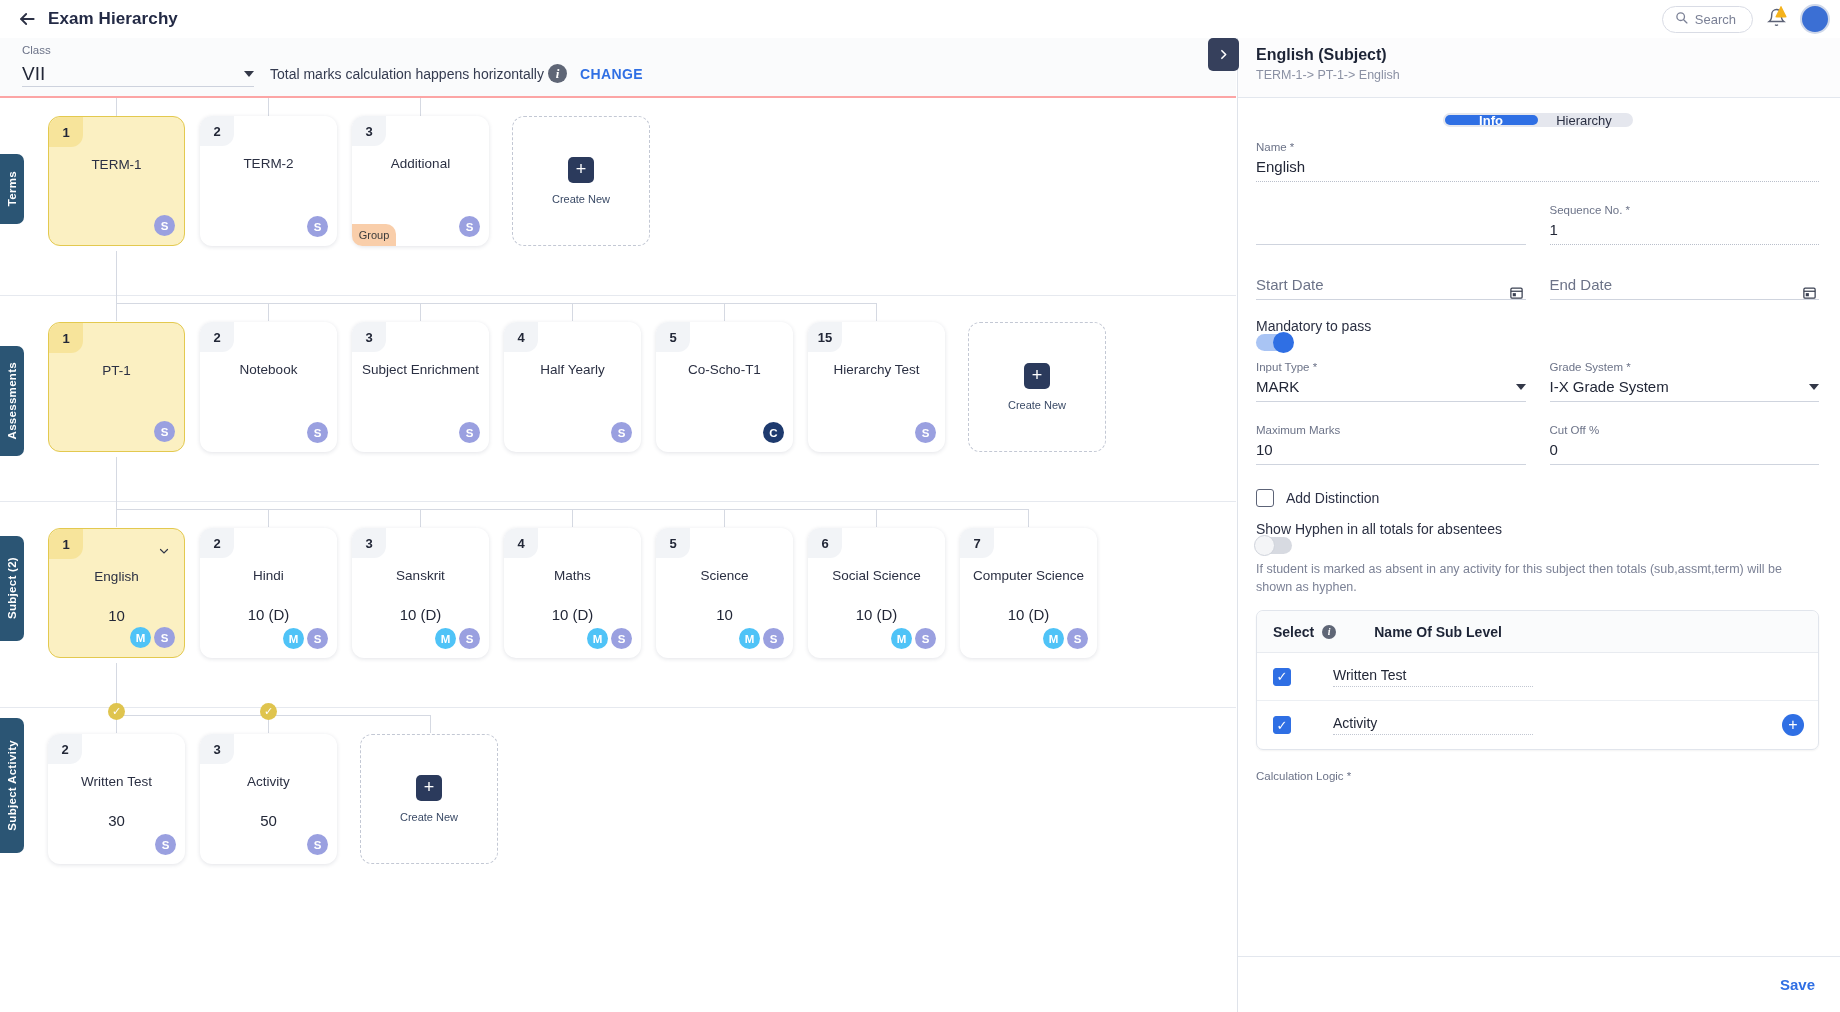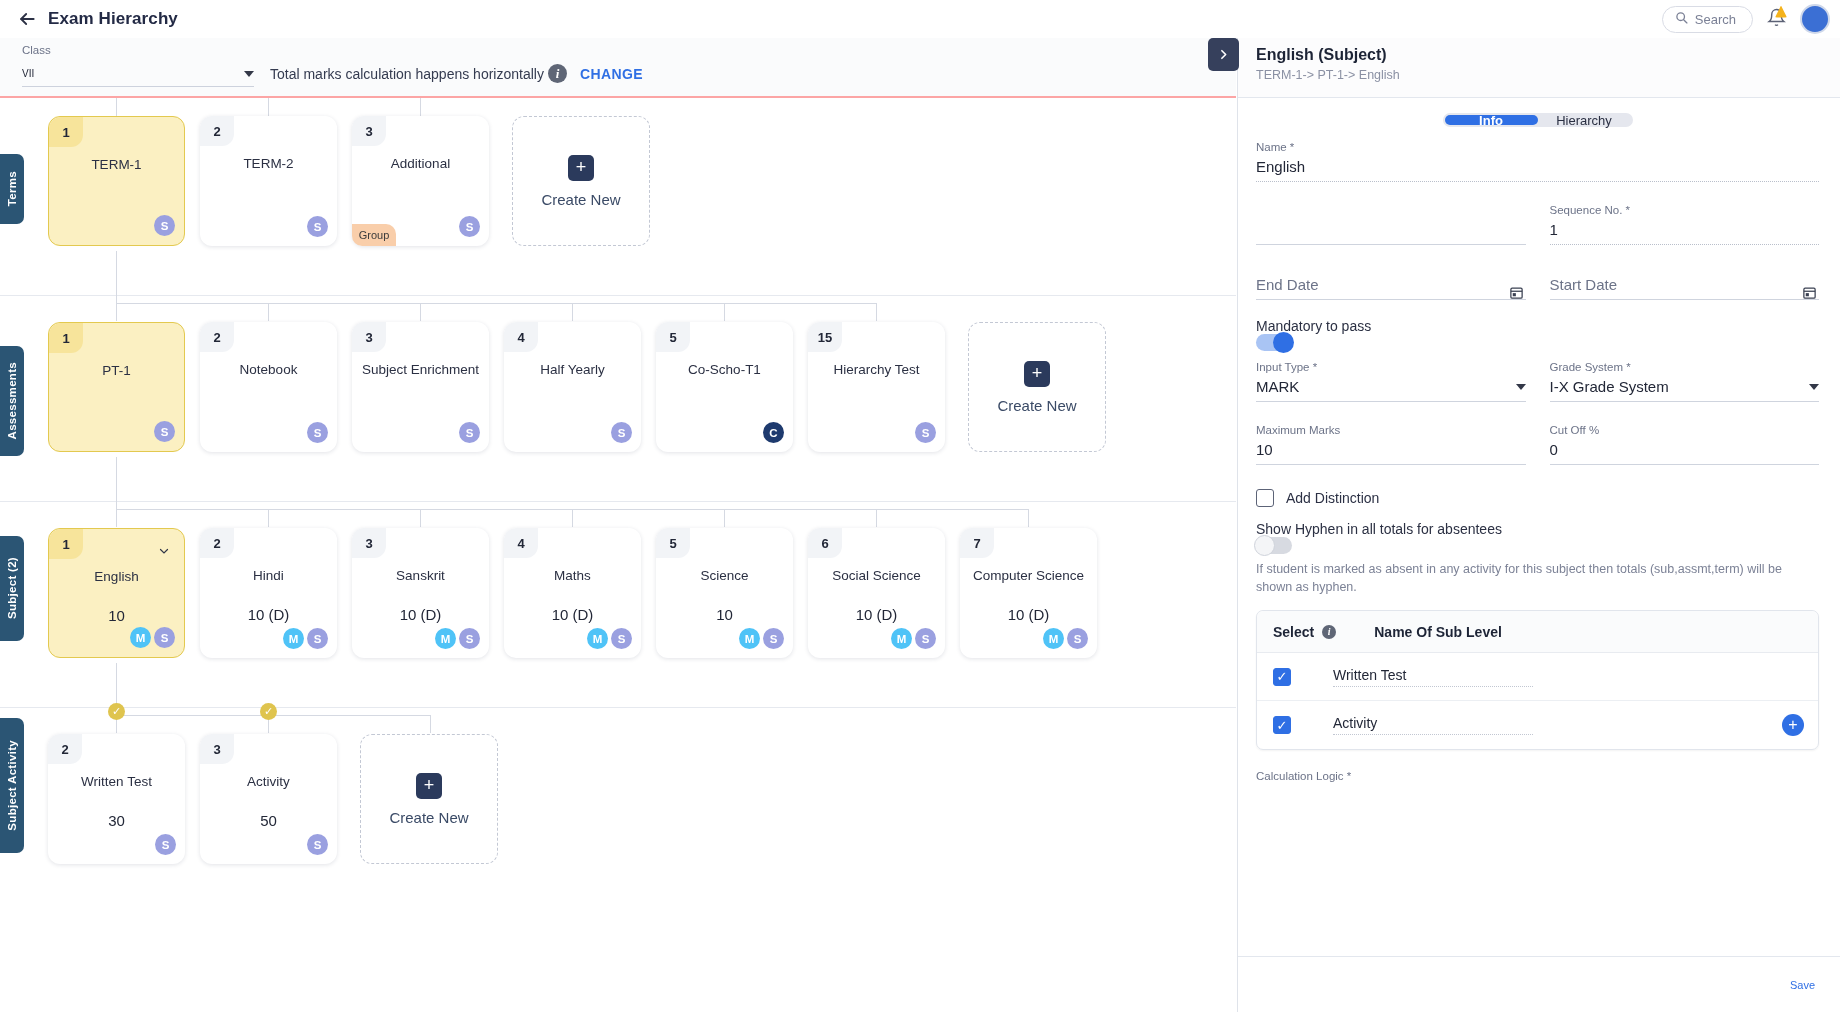--- a/index.html
+++ b/index.html
@@ -52,21 +52,21 @@
   #subbar{
     position:absolute; left:0; top:38px; width:1236px; height:60px;
     background:#fafbfc; border-bottom:2px solid #fca5a5;
     display:flex; align-items:flex-end;
   }
   #class-field{ position:absolute; left:22px; top:6px; width:232px;}
   #class-label{ font-size:11.5px; color:#6c7388; }
   #class-select{
     margin-top:5px; height:26px; border-bottom:1px solid #cdd2dd;
     display:flex; align-items:center; justify-content:space-between;
-    font-size:10px; color:#222737; cursor:pointer;
+    font-size:19px; color:#222737; cursor:pointer;
   }
   .caret{ width:0;height:0;border-left:5px solid transparent;
     border-right:5px solid transparent;border-top:6px solid #333848; }
   #calc-note{
     position:absolute; left:270px; top:28px;
     font-size:14px; color:#343b50;
   }
   #info-circle{
     position:absolute; left:548px; top:26px;
     width:19px;height:19px;border-radius:50%;background:#5f6676;
@@ -143,21 +143,21 @@
   }
   .create-card{
     position:absolute; border:1.6px dashed #c3c8d4; border-radius:12px;
     background:#fff; display:flex; flex-direction:column;
     align-items:center; justify-content:center; gap:10px; cursor:pointer;
   }
   .plus-sq{
     width:26px;height:26px;background:#2b3a5c;border-radius:5px;
     color:#fff;font-size:18px;line-height:24px;text-align:center;
   }
-  .create-lbl{ font-size:15px; color:#3a4val; color:#3a4a66;}
+  .create-lbl{ font-size:11px; color:#3a4val; color:#3a4a66;}
   .check-node{
     position:absolute; width:17px;height:17px;border-radius:50%;
     background:#dfc44e; color:#fff; font-size:11px;
     display:flex;align-items:center;justify-content:center;
   }
 
   
   #panel-toggle{
     position:absolute; left:1208px; top:38px; width:31px;height:33px;
     background:#36405c; border-radius:5px; color:#fff;
@@ -230,21 +230,21 @@
   .addbtn{ margin-left:auto; margin-right:14px; width:22px;height:22px;
     border-radius:50%; background:#2f6fe4; color:#fff; font-size:16px;
     display:flex;align-items:center;justify-content:center; cursor:pointer;}
 
   #calc-logic{ margin-top:20px; font-size:11.5px; color:#6c7388;}
   #rp-foot{
     position:absolute; left:0; bottom:0; width:603px; height:56px;
     border-top:1px solid #e3e7ee; background:#fff;
     display:flex; align-items:center; justify-content:flex-end; padding-right:26px;
   }
-  #save-btn{ font-size:11px; color:#2f6fe4; font-weight:normal; cursor:pointer;margin-left:19px;}
+  #save-btn{ font-size:15px; color:#2f6fe4; font-weight:bold; cursor:pointer;margin-left:19px;}
 </style>
 </head>
 <body>
 
 <div id="topbar">
   <div id="back-arrow">
     <svg width="20" height="20" viewBox="0 0 24 24" fill="none" stroke="#2c3145" stroke-width="2.2" stroke-linecap="round" stroke-linejoin="round">
         <line x1="20" y1="12" x2="5" y2="12"></line>
         <polyline points="11,18 5,12 11,6"></polyline>
       </svg>
@@ -494,39 +494,39 @@
         <div class="flabel" style="height:14px">&nbsp;</div>
       </div>
       <div class="fld uline-dot">
         <div class="flabel">Sequence No. *</div>
         <div class="fval">1</div>
       </div>
     </div>
 
     <div class="two" style="margin-top:22px;">
       <div class="fld uline">
+        <div class="fval ph">Start Date</div>
+        <span class="cal-ico">
+          <svg width="15" height="15" viewBox="0 0 24 24" fill="none" stroke="#3a4052" stroke-width="2">
+              <rect x="3" y="5" width="18" height="16" rx="2"></rect>
+              <line x1="3" y1="10" x2="21" y2="10"></line>
+              <rect x="6" y="13" width="5" height="5" fill="#3a4052" stroke="none"></rect>
+            </svg>
+        </span>
+      </div>
+      <div class="fld uline">
         <div class="fval ph">End Date</div>
         <span class="cal-ico">
           <svg width="15" height="15" viewBox="0 0 24 24" fill="none" stroke="#3a4052" stroke-width="2">
               <rect x="3" y="5" width="18" height="16" rx="2"></rect>
               <line x1="3" y1="10" x2="21" y2="10"></line>
               <rect x="6" y="13" width="5" height="5" fill="#3a4052" stroke="none"></rect>
             </svg>
         </span>
       </div>
-      <div class="fld uline">
-        <div class="fval ph">Start Date</div>
-        <span class="cal-ico">
-          <svg width="15" height="15" viewBox="0 0 24 24" fill="none" stroke="#3a4052" stroke-width="2">
-              <rect x="3" y="5" width="18" height="16" rx="2"></rect>
-              <line x1="3" y1="10" x2="21" y2="10"></line>
-              <rect x="6" y="13" width="5" height="5" fill="#3a4052" stroke="none"></rect>
-            </svg>
-        </span>
-      </div>
     </div>
 
 
     <div class="togrow">
       <div class="tl">Mandatory to pass</div>
       <div class="toggle on">
           <span class="knob"></span>
         </div>
     </div>
 

